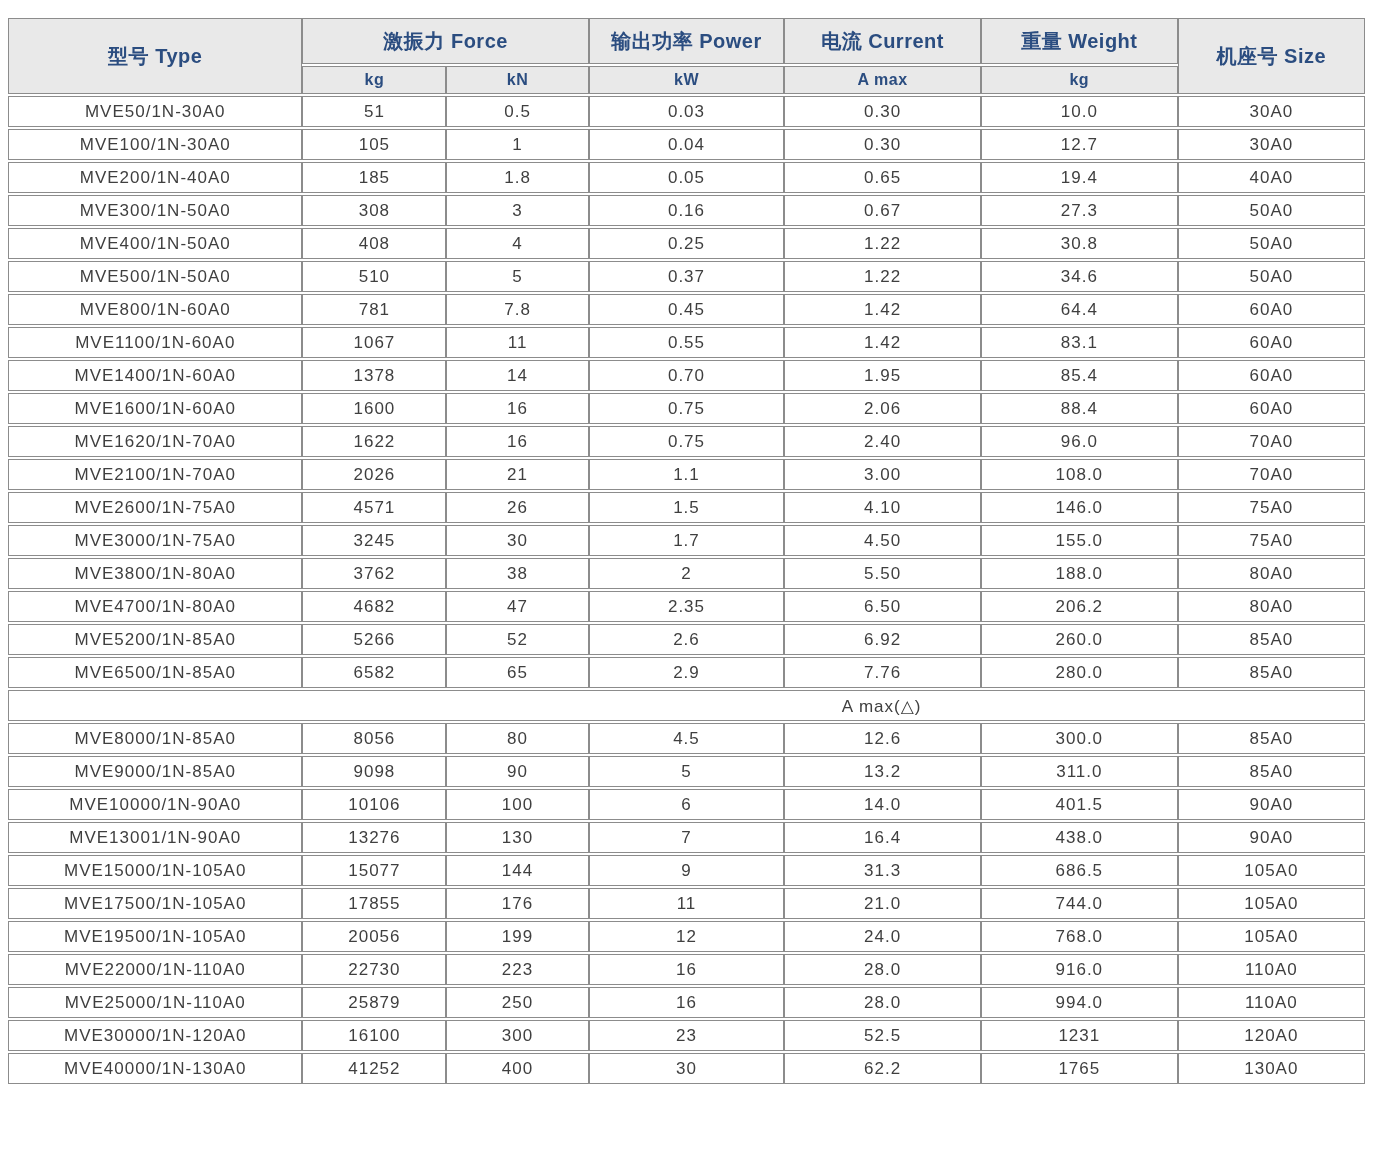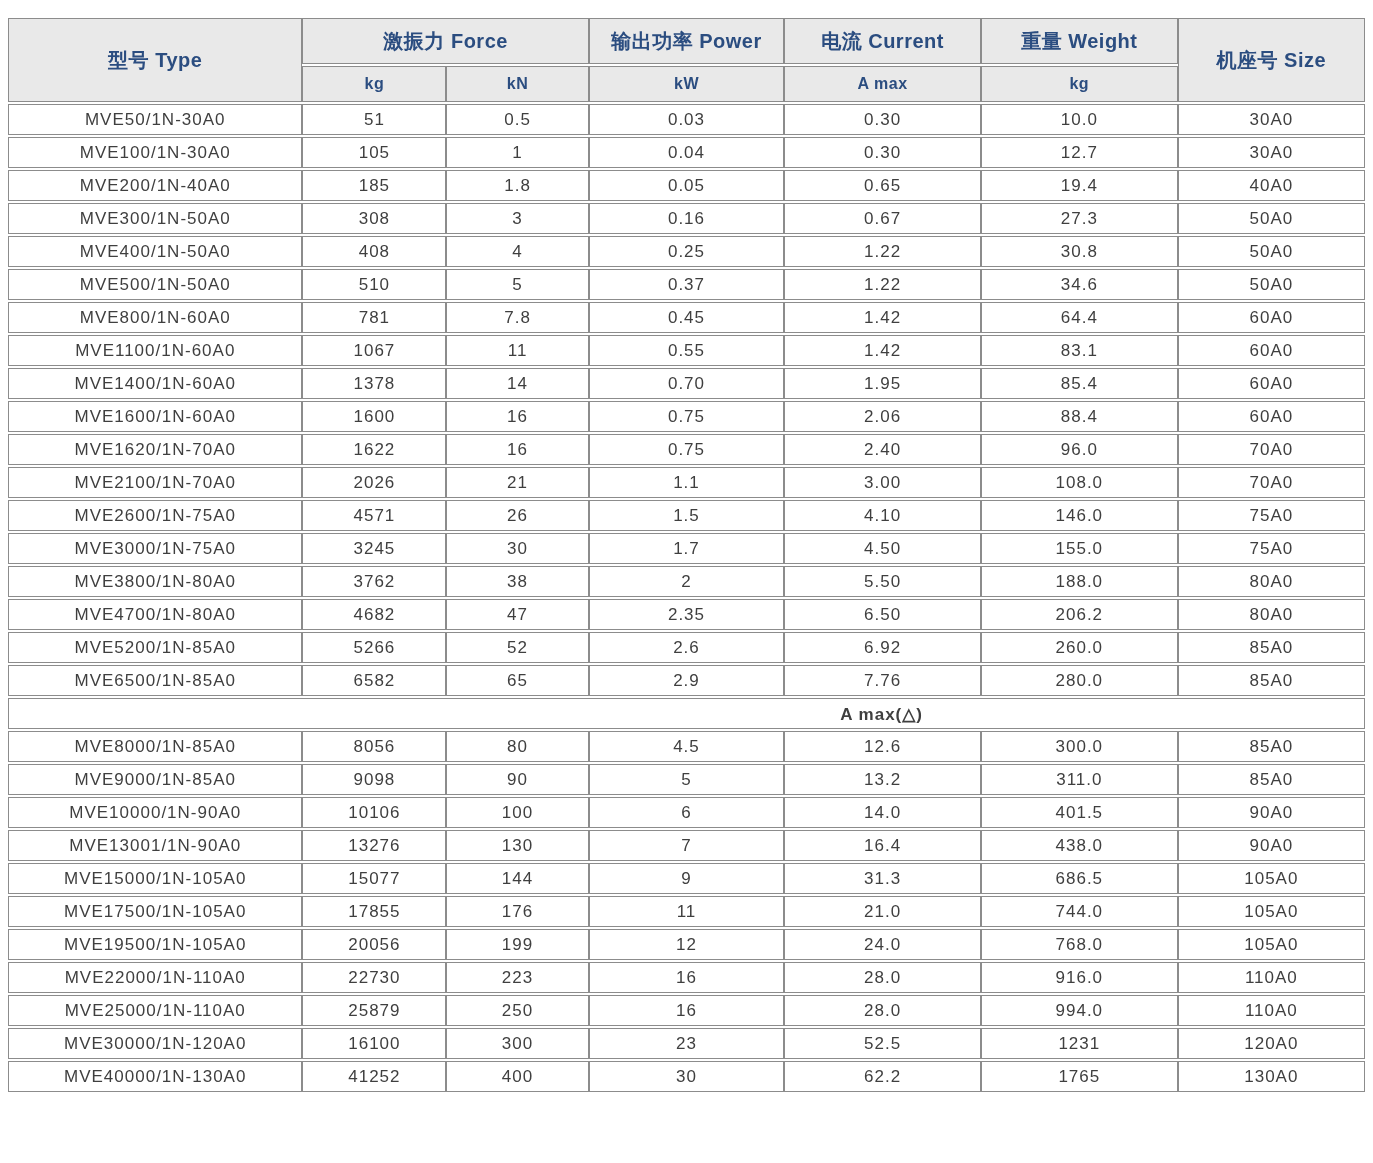--- a/index.html
+++ b/index.html
@@ -32,35 +32,34 @@
     background: var(--header-bg, #e9e9e9);
     color: var(--header-text, #2b4d80);
   }
   th.h-group {
     height: 46px;
     font-size: 20px;
     font-weight: 700;
     letter-spacing: 0.5px;
   }
   th.h-unit {
-    height: 36px;
+    height: 28px;
     font-size: 16px;
     font-weight: 700;
     letter-spacing: 0.5px;
   }
   td {
     height: 31px;
     color: var(--body-text, #3f3f3f);
     font-size: 17px;
     letter-spacing: 1px;
     background: #ffffff;
   }
   td.sep-cell {
     position: relative;
-    font-weight: bold;
   }
   td.sep-cell span {
     position: absolute;
     left: 64.4%;
     top: 50%;
     transform: translate(-50%, -50%);
     letter-spacing: 1px;
   }
 </style>
 </head>

